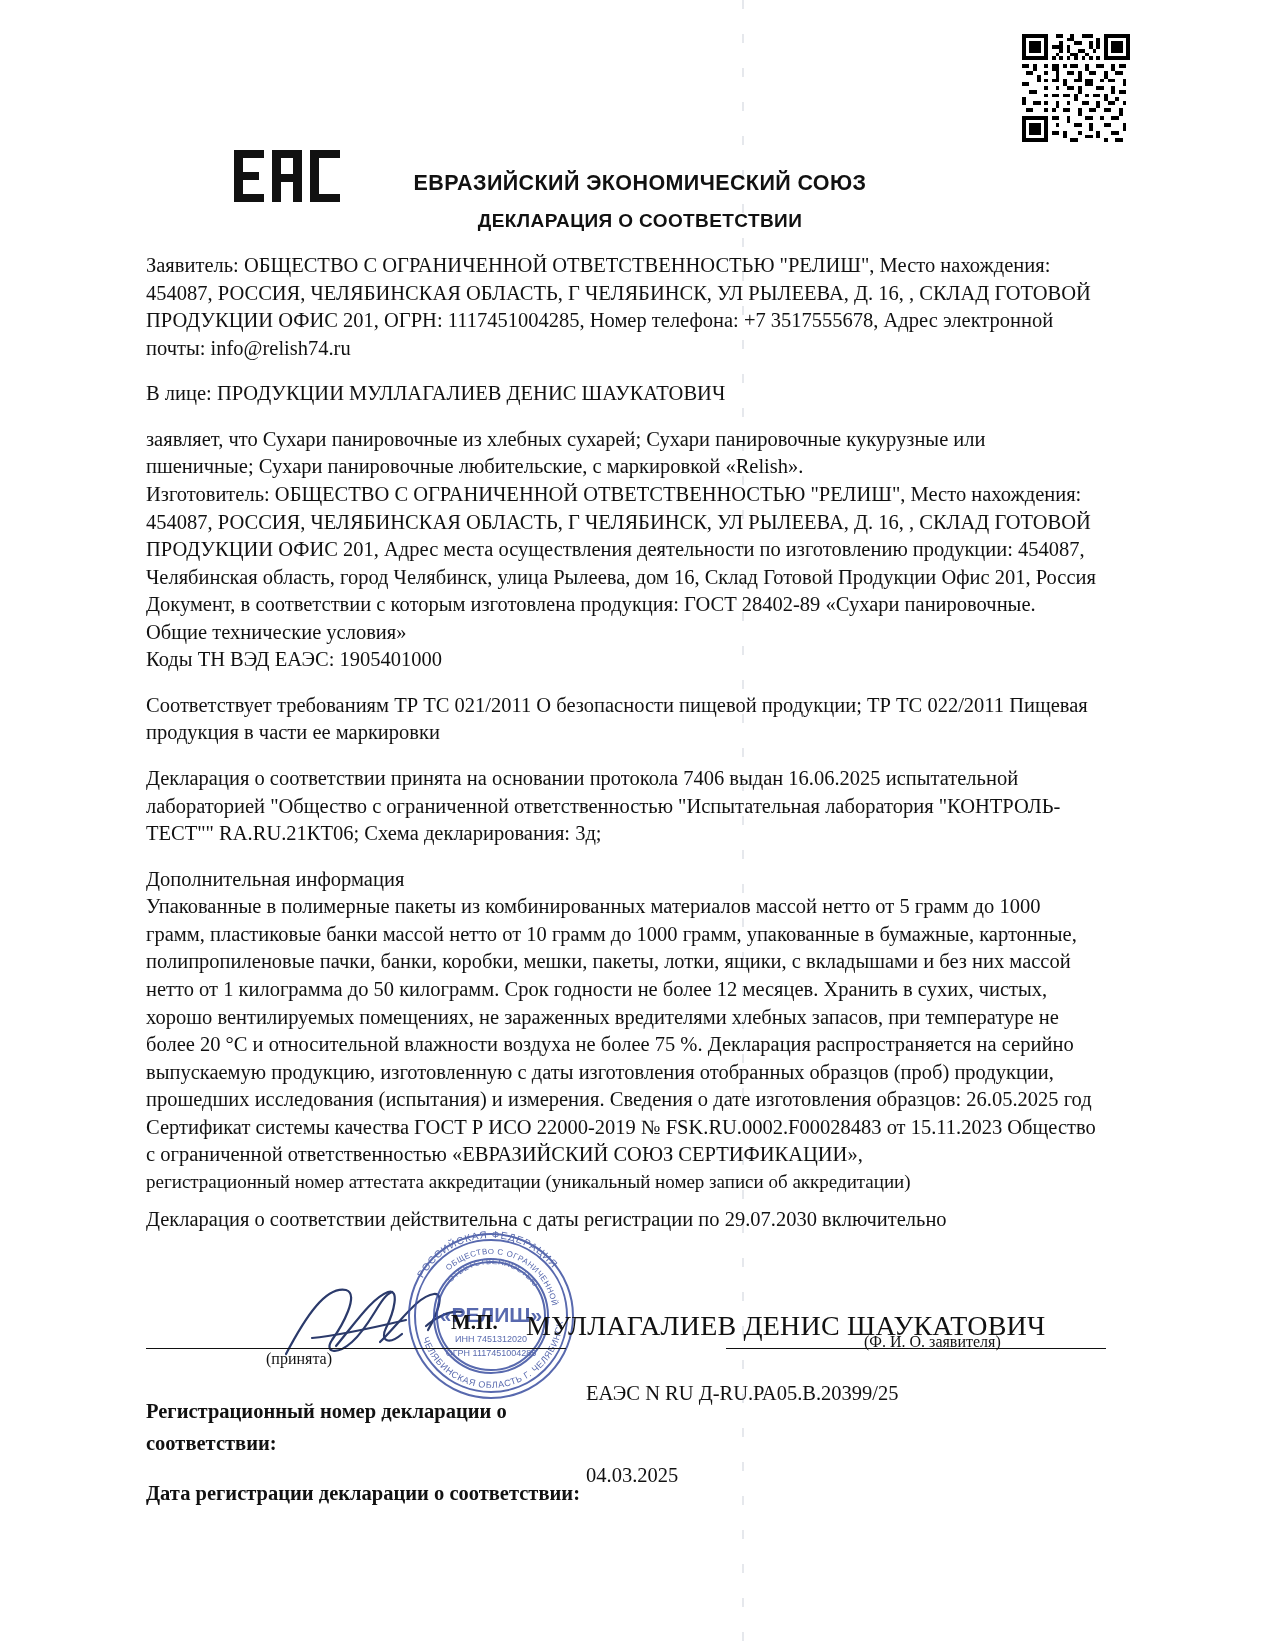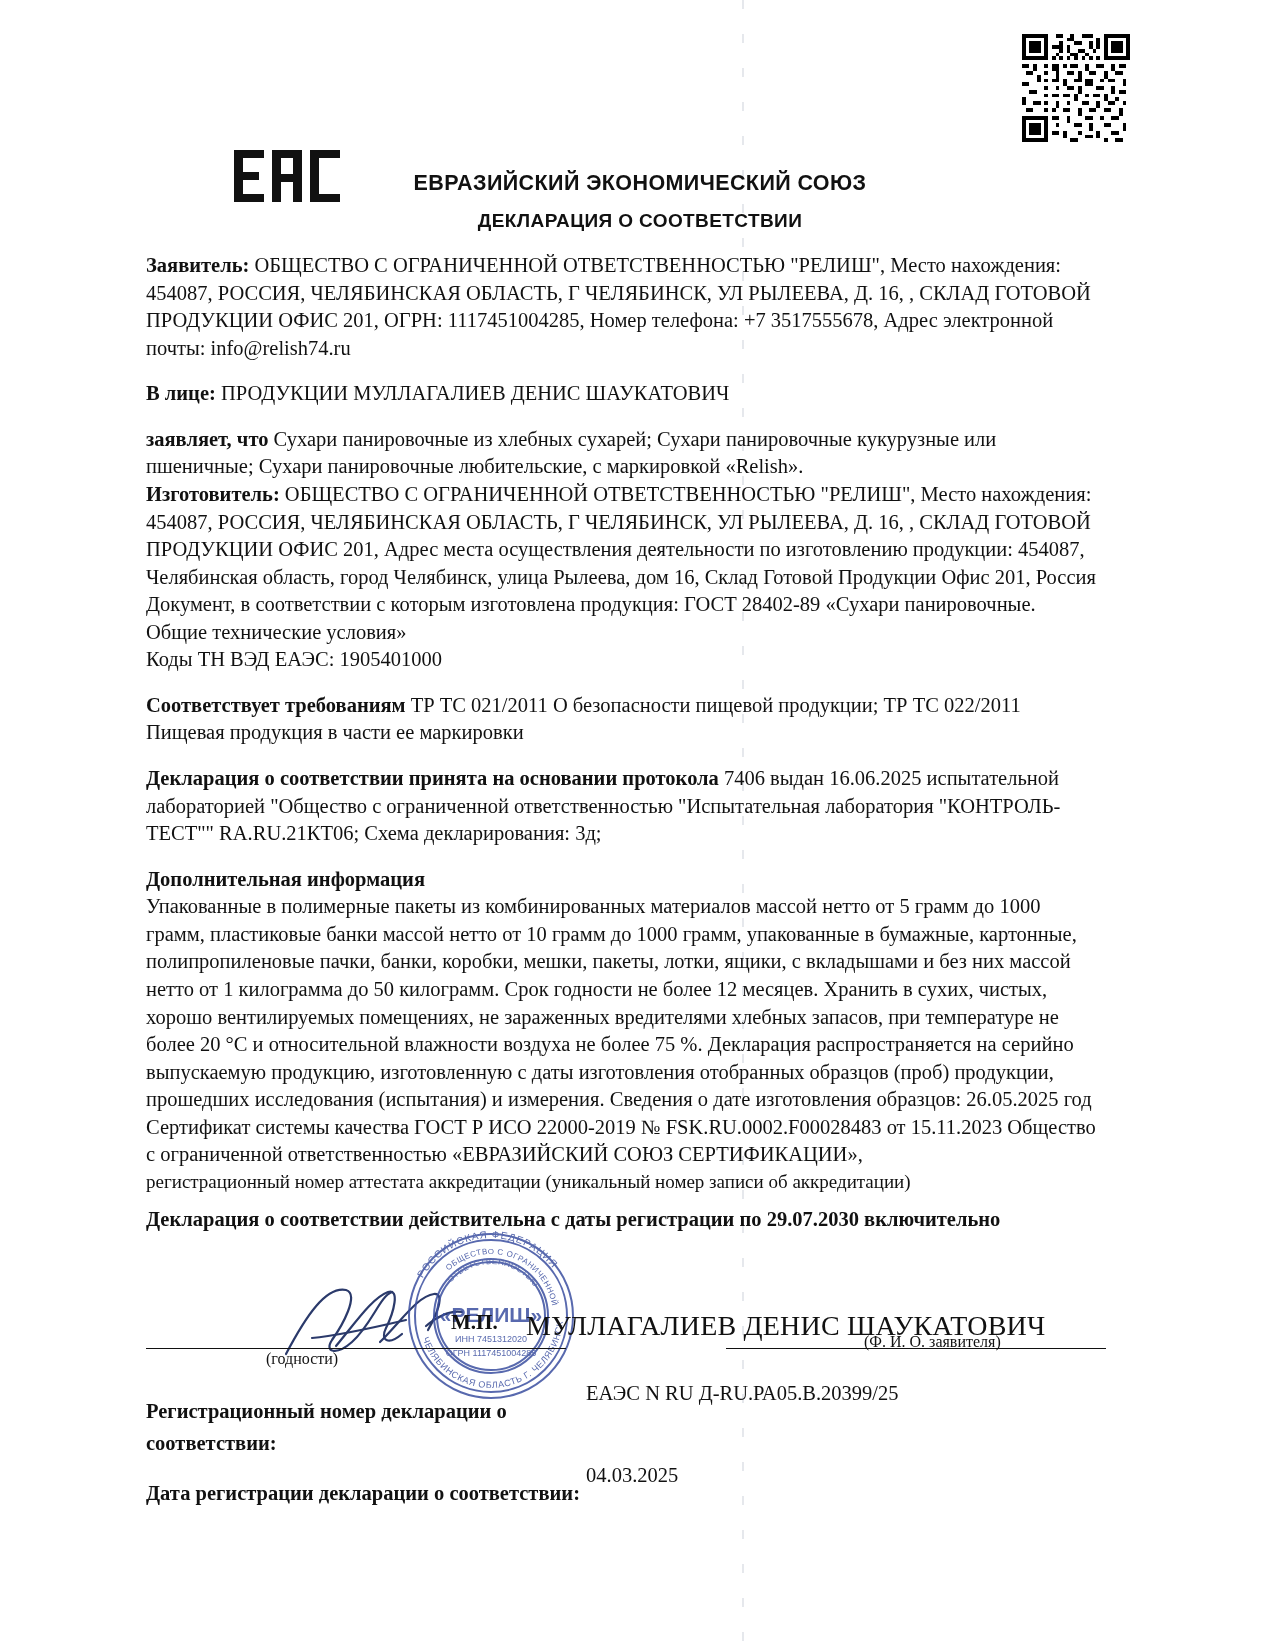--- a/index.html
+++ b/index.html
@@ -61,21 +61,21 @@
     left: 146px;
     top: 252px;
     width: 952px;
     font-size: 20.5px;
     line-height: 1.345;
     text-align: left;
   }
   .para { margin: 0 0 0 0; }
   .gap-sm { height: 12px; }
   .gap-md { height: 18px; }
-  b, .b { font-weight: bold; }
+  b, .b { font-weight: normal; }
 
   
   .sig-area {
     position: absolute;
     left: 146px;
     top: 1296px;
     width: 960px;
     height: 200px;
   }
   .sig-scribble {
@@ -418,21 +418,21 @@
         </g>
       </svg>
     </div>
 
     <div class="mp">М.П.</div>
     <div class="fio-sign">МУЛЛАГАЛИЕВ ДЕНИС ШАУКАТОВИЧ</div>
 
     <div class="rule-left"></div>
     <div class="rule-right"></div>
 
-    <div class="cap-left">(годности)</div>
+    <div class="cap-left">(принята)</div>
     <div class="cap-right">(Ф. И. О. заявителя)</div>
   </div>
 
   <div class="reg-rows">
     <div class="reg-row">
       <div class="reg-label">Регистрационный номер декларации о соответствии:</div>
       <div class="reg-value">ЕАЭС N RU Д-RU.РА05.В.20399/25</div>
     </div>
     <div class="reg-row">
       <div class="reg-label">Дата регистрации декларации о соответствии:</div>

